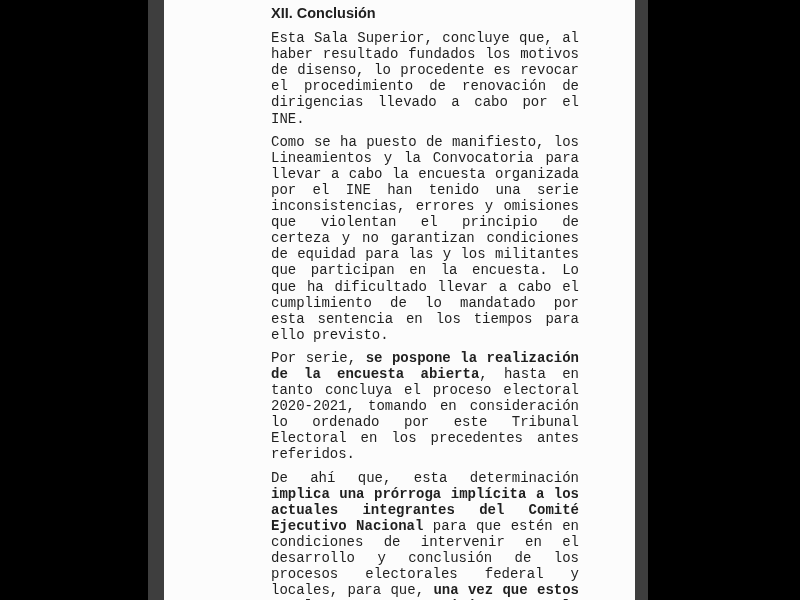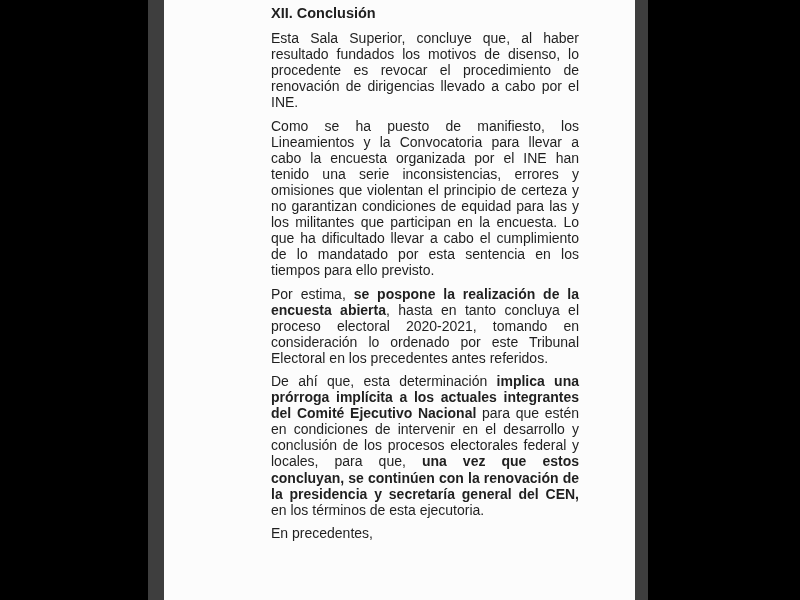--- a/index.html
+++ b/index.html
@@ -37,32 +37,33 @@
   .doc-heading {
     font-size: 14.5px;
     font-weight: bold;
     margin: 0 0 9px 0;
     text-align: left;
   }
   .doc-paragraph {
     margin: 0 0 7px 0;
     text-align: justify;
     hyphens: none;
+    font-family: Liberation Mono, monospace;
   }
   .doc-paragraph .run-bold {
     font-weight: bold;
   }
 </style>
 </head>
 <body>
 
 <div class="stage">
   <div class="page">
     <div class="text-col">
       <h2 class="doc-heading">XII. Conclusión</h2>
       <p class="doc-paragraph"><span>Esta Sala Superior, concluye que, al haber resultado fundados los motivos de disenso, lo procedente es revocar el procedimiento de renovación de dirigencias llevado a cabo por el INE.</span></p>
       <p class="doc-paragraph"><span>Como se ha puesto de manifiesto, los Lineamientos y la Convocatoria para llevar a cabo la encuesta organizada por el INE han tenido una serie inconsistencias, errores y omisiones que violentan el principio de certeza y no garantizan condiciones de equidad para las y los militantes que participan en la encuesta. Lo que ha dificultado llevar a cabo el cumplimiento de lo mandatado por esta sentencia en los tiempos para ello previsto.</span></p>
-      <p class="doc-paragraph"><span>Por estima, </span><span class="run-bold">se pospone la realización de la encuesta abierta</span><span>, hasta en tanto concluya el proceso electoral 2020-2021, tomando en consideración lo ordenado por este Tribunal Electoral en los precedentes antes referidos.</span></p>
+      <p class="doc-paragraph"><span>Por serie, </span><span class="run-bold">se pospone la realización de la encuesta abierta</span><span>, hasta en tanto concluya el proceso electoral 2020-2021, tomando en consideración lo ordenado por este Tribunal Electoral en los precedentes antes referidos.</span></p>
       <p class="doc-paragraph"><span>De ahí que, esta determinación </span><span class="run-bold">implica una prórroga implícita a los actuales integrantes del Comité Ejecutivo Nacional</span><span> para que estén en condiciones de intervenir en el desarrollo y conclusión de los procesos electorales federal y locales, para que, </span><span class="run-bold">una vez que estos concluyan, se continúen con la renovación de la presidencia y secretaría general del CEN,</span><span> en los términos de esta ejecutoria.</span></p>
       <p class="doc-paragraph"><span>En precedentes,</span></p>
     </div>
   </div>
 </div>
 
 </body></html>

